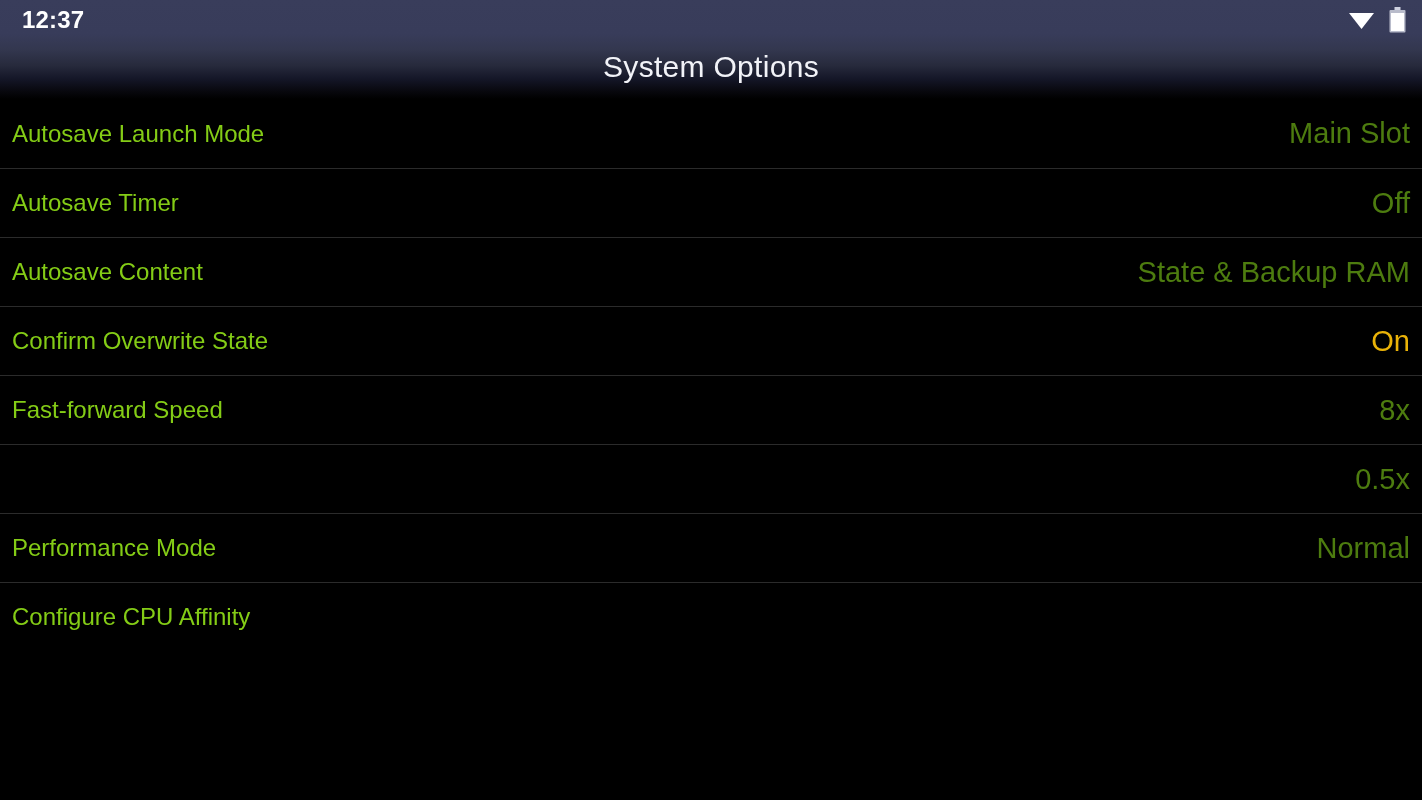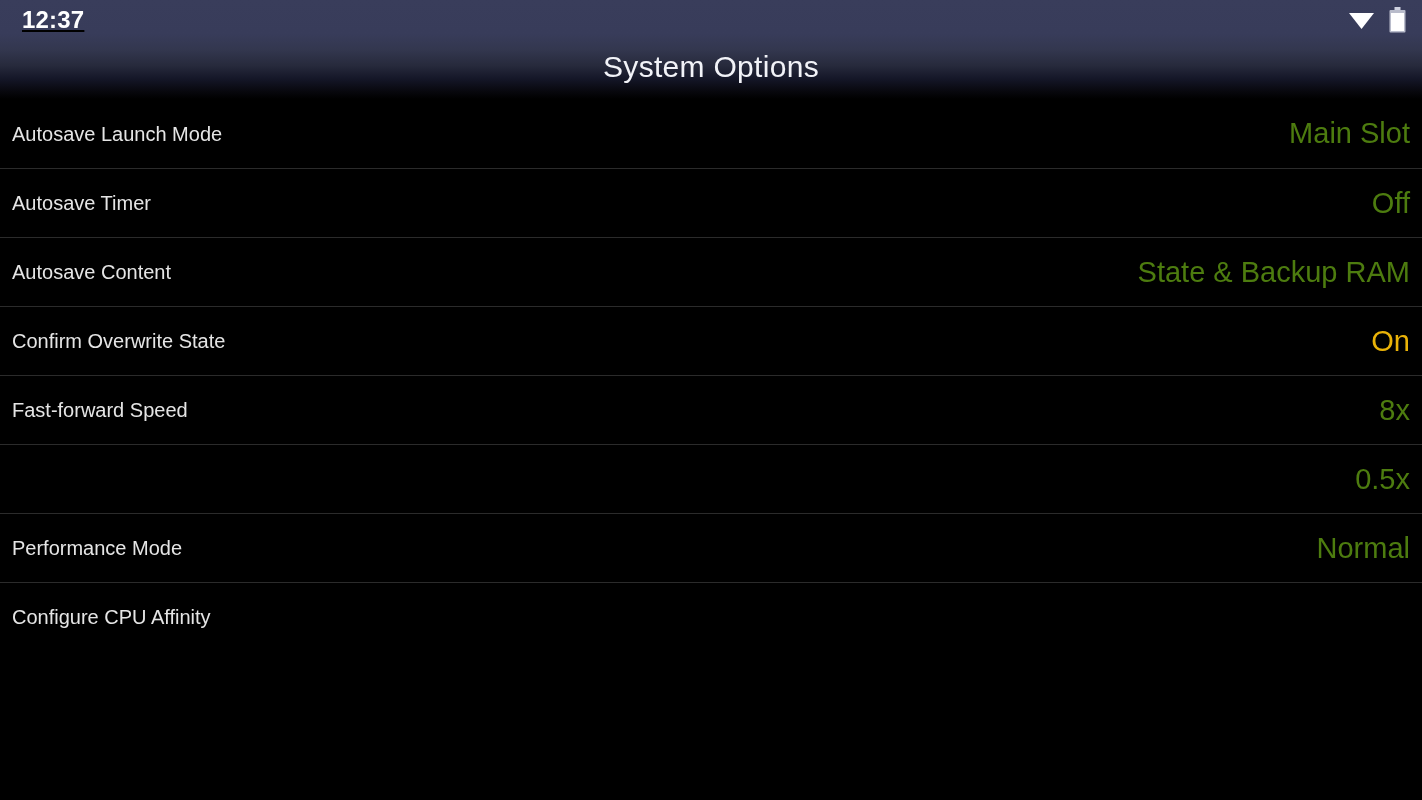--- a/index.html
+++ b/index.html
@@ -42,21 +42,20 @@
   .statusbar {
     position: absolute;
     top: 0;
     left: 0;
     right: 0;
     height: 40px;
     display: flex;
     align-items: center;
     padding: 0 16px 0 22px;
     box-sizing: border-box;
-    text-decoration: underline;
   }
 
   .status-clock {
     color: #ffffff;
     font-size: 24px;
     font-weight: bold;
     letter-spacing: 0.2px;
     line-height: 1;
   }
 
@@ -106,22 +105,22 @@
     padding: 0 12px 0 12px;
     box-sizing: border-box;
     border-top: 1px solid #2b2b2b;
     background: #000000;
   }
   .row:first-child {
     border-top: none;
   }
 
   .row-label {
-    color: #e5e5e5;
-    font-size: 20px;
+    color: #84cc16;
+    font-size: 24px;
     line-height: 1;
     white-space: nowrap;
   }
 
   .row-value {
     margin-left: auto;
     font-size: 29px;
     line-height: 1;
     white-space: nowrap;
   }

